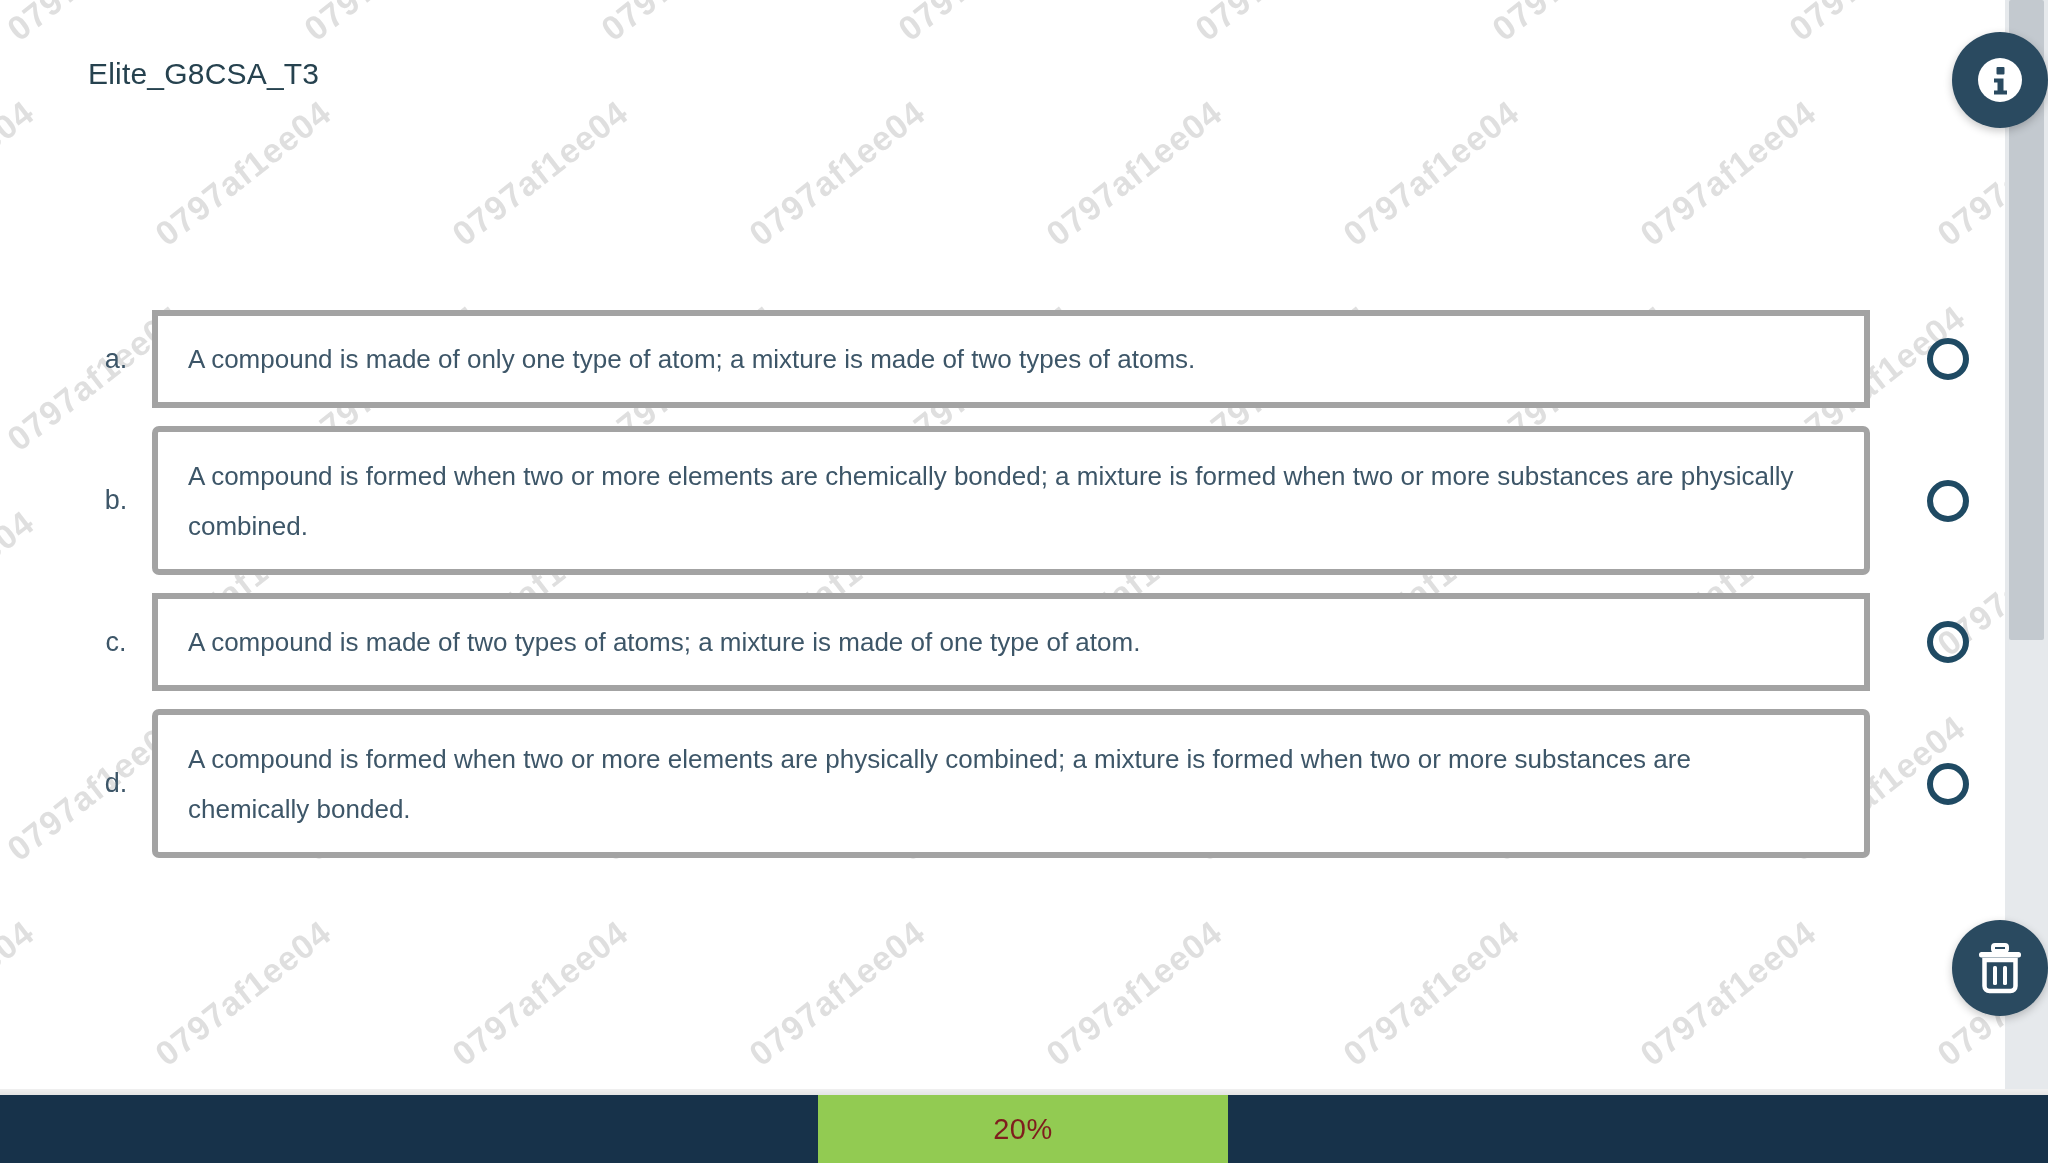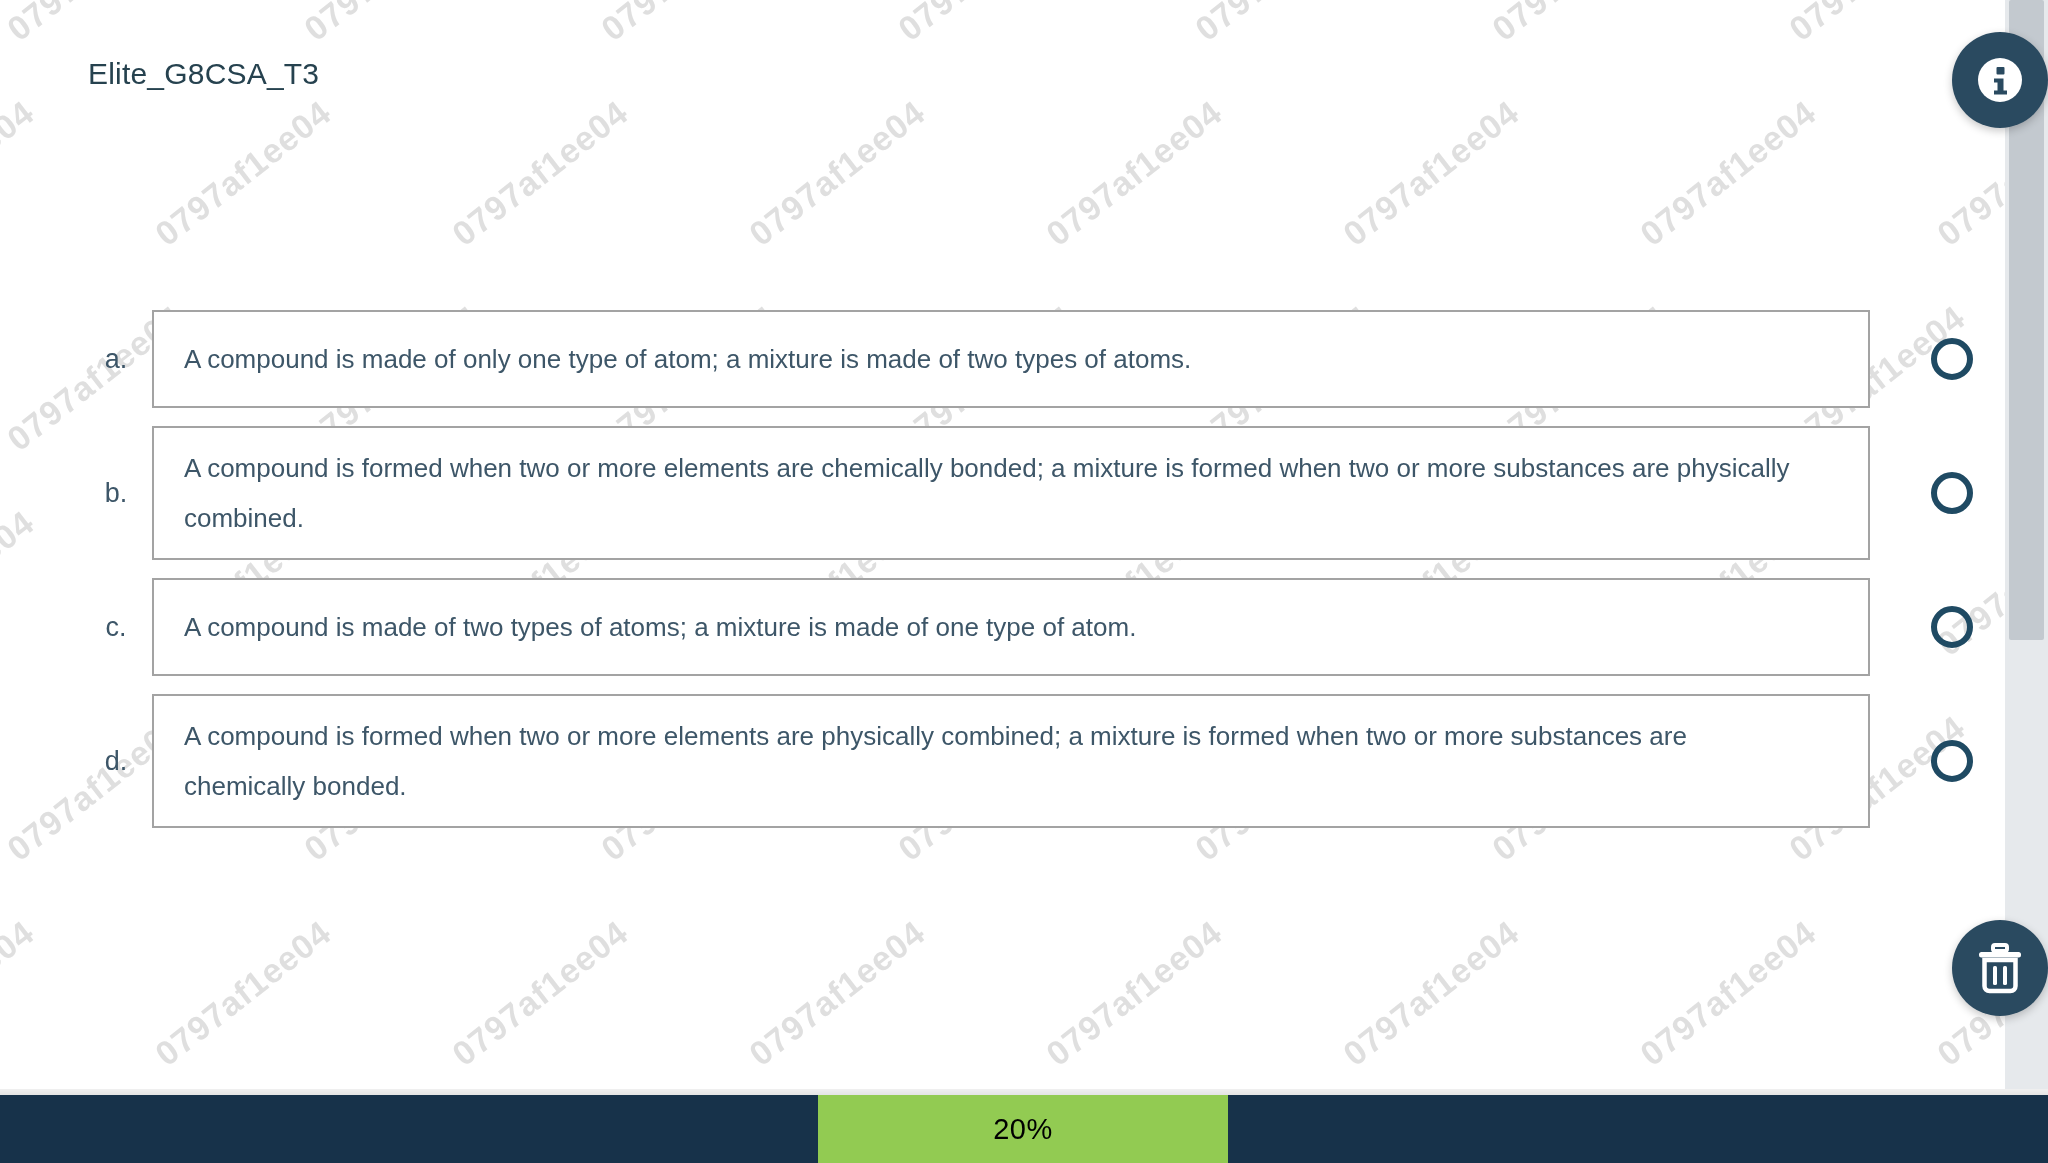--- a/index.html
+++ b/index.html
@@ -98,28 +98,28 @@
     min-width: 72px;
     margin-left: 80px;
     text-align: center;
     font-size: 27px;
     color: #3d5668;
   }
   .option-box {
     position: relative;
     flex: 1;
     margin-right: 135px;
-    border: 2px solid #a3a3a3;
+    border: 6px solid #a3a3a3;
     background: #ffffff;
     box-sizing: border-box;
     display: flex;
     align-items: center;
   }
   .option-box.h1 { height: 98px; }
-  .option-box.h2 { height: 134px; }
+  .option-box.h2 { height: 149px; border-radius: 7px; }
   .option-text {
     padding: 0 40px 0 30px;
     font-size: 26px;
     line-height: 50px;
     color: #3d5668;
     max-width: 1630px;
   }
   .radio {
     position: absolute;
     right: -105px;
@@ -184,21 +184,21 @@
     left: 818px;
     top: 0;
     width: 410px;
     height: 68px;
     background: #92cb52;
     display: flex;
     align-items: center;
     justify-content: center;
   }
   #progress-label {
-    color: #000000;
+    color: #7f1d1d;
     font-size: 29px;
     letter-spacing: 0.5px;
   }
   #bottom-divider {
     position: absolute;
     left: 0;
     bottom: 68px;
     width: 2048px;
     height: 6px;
     background: linear-gradient(to bottom, #f0f0f0, #e4e4e4);

